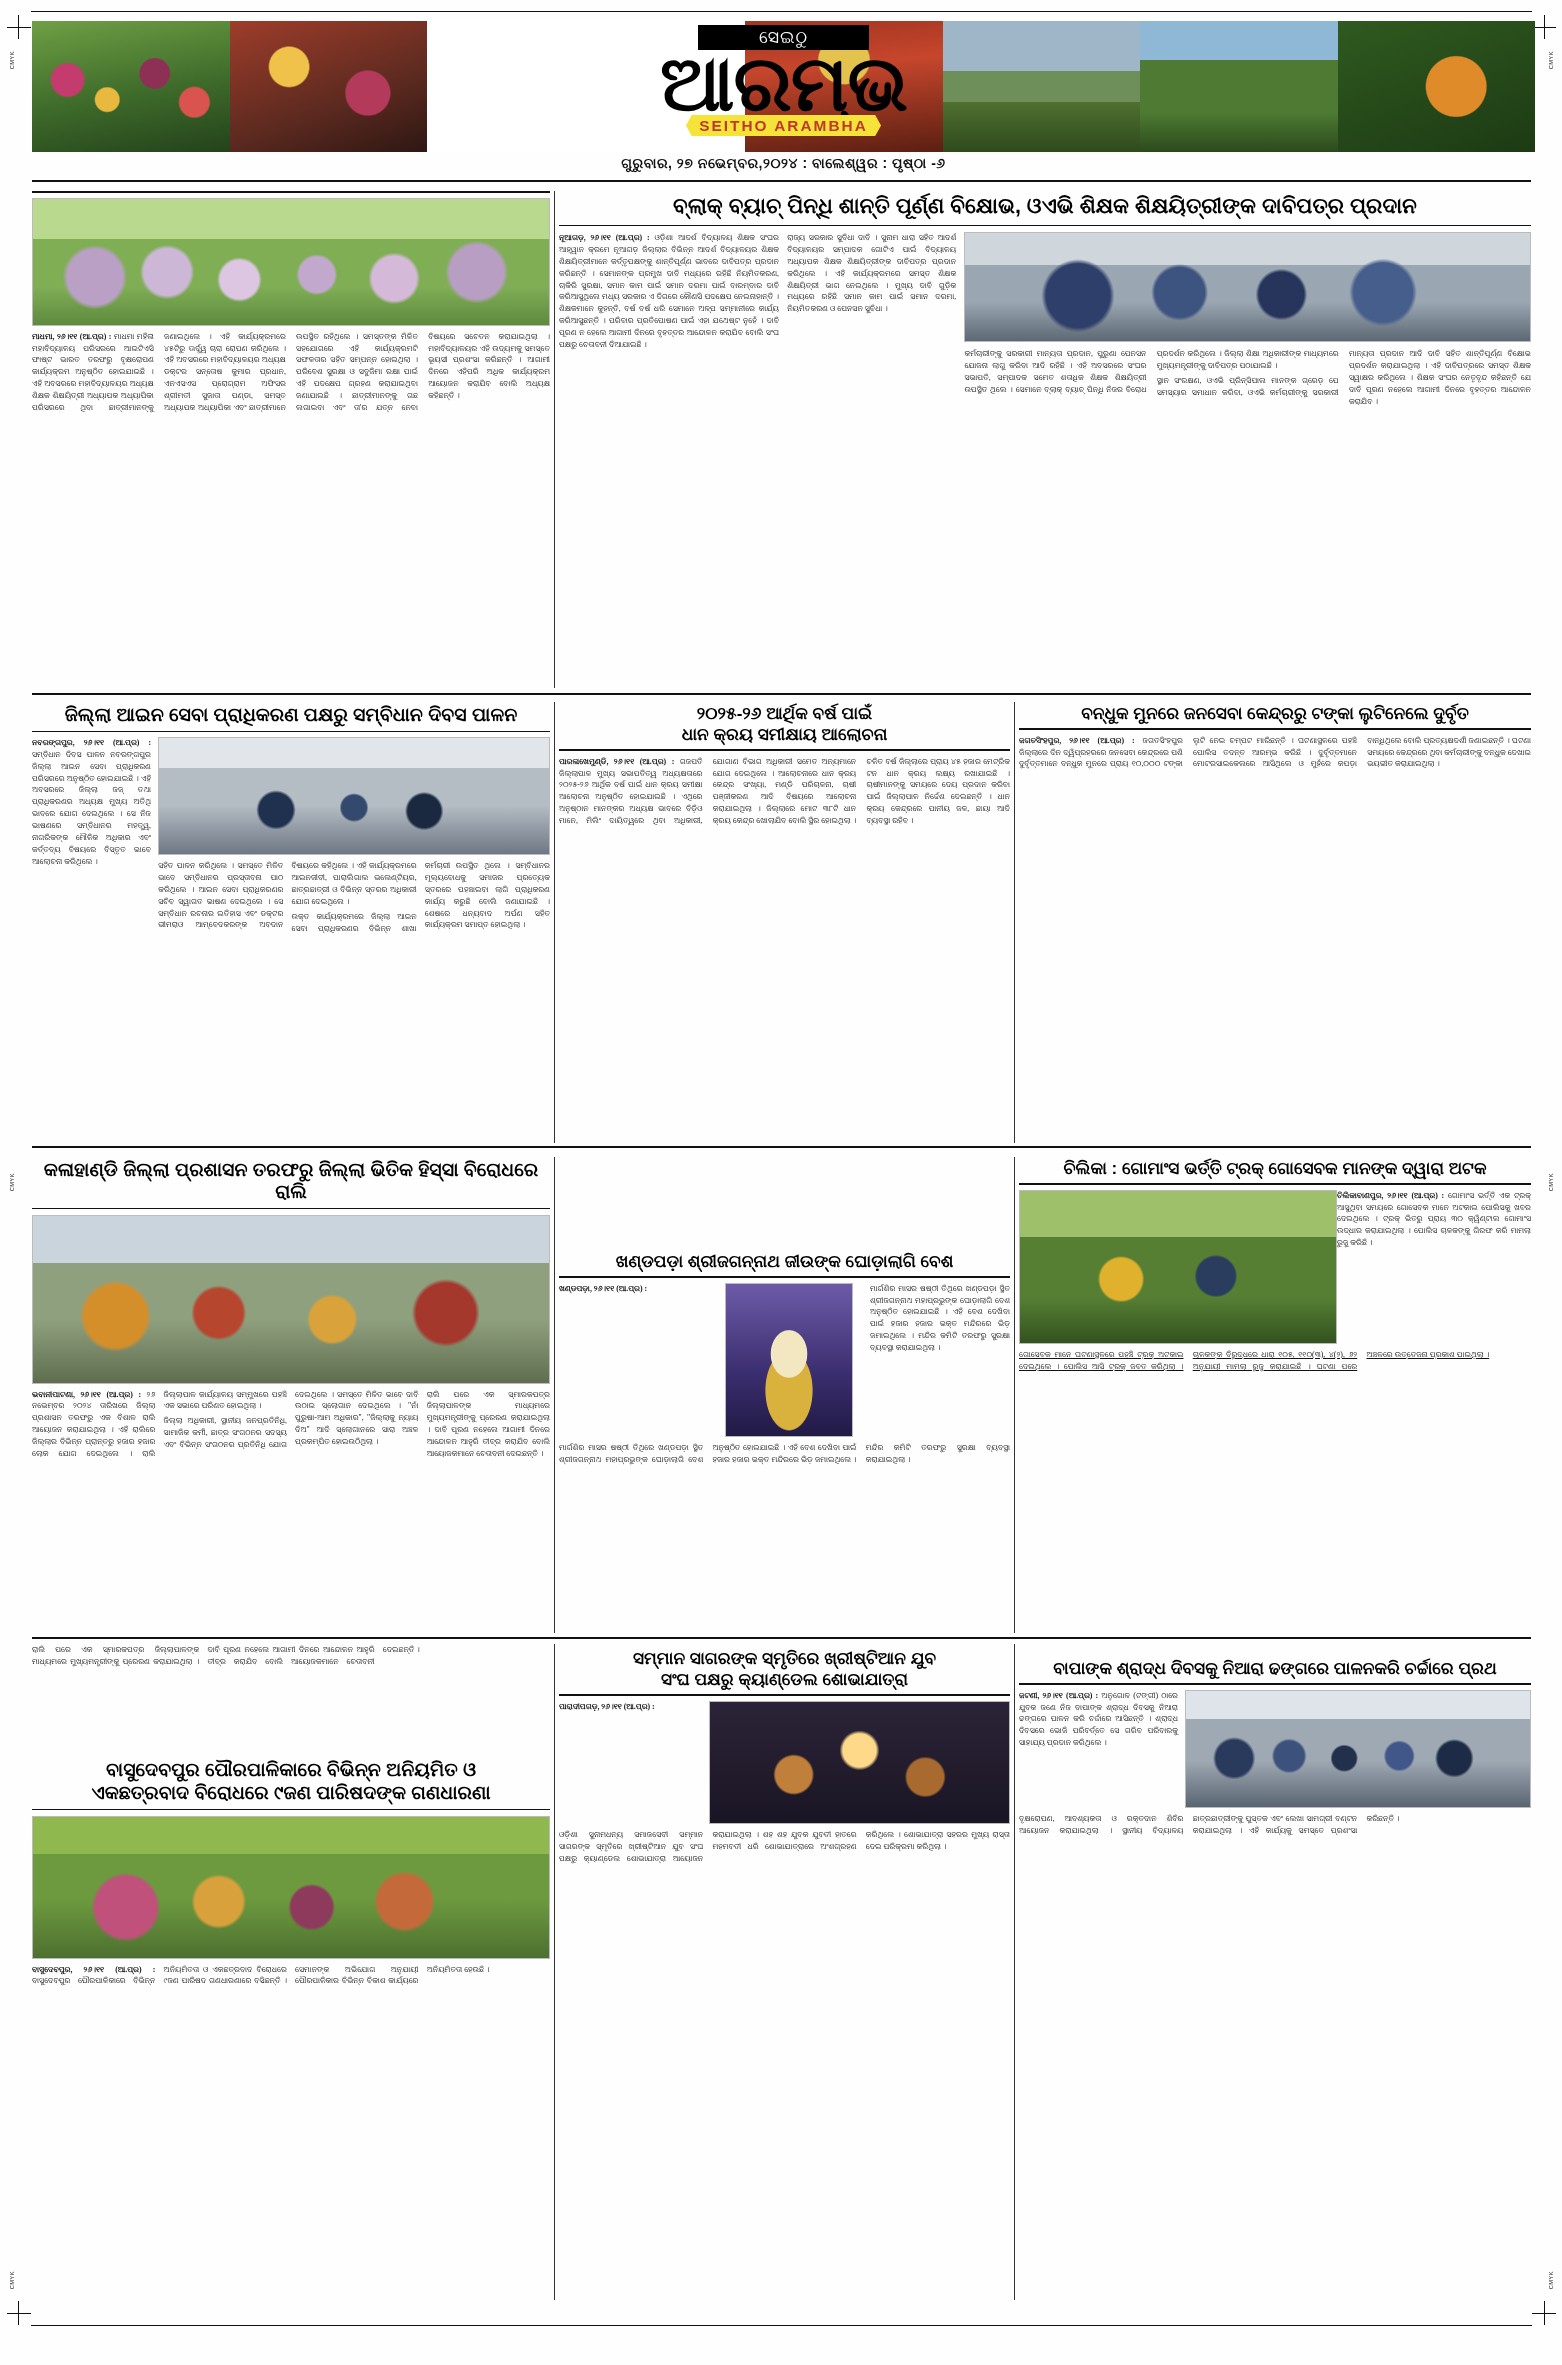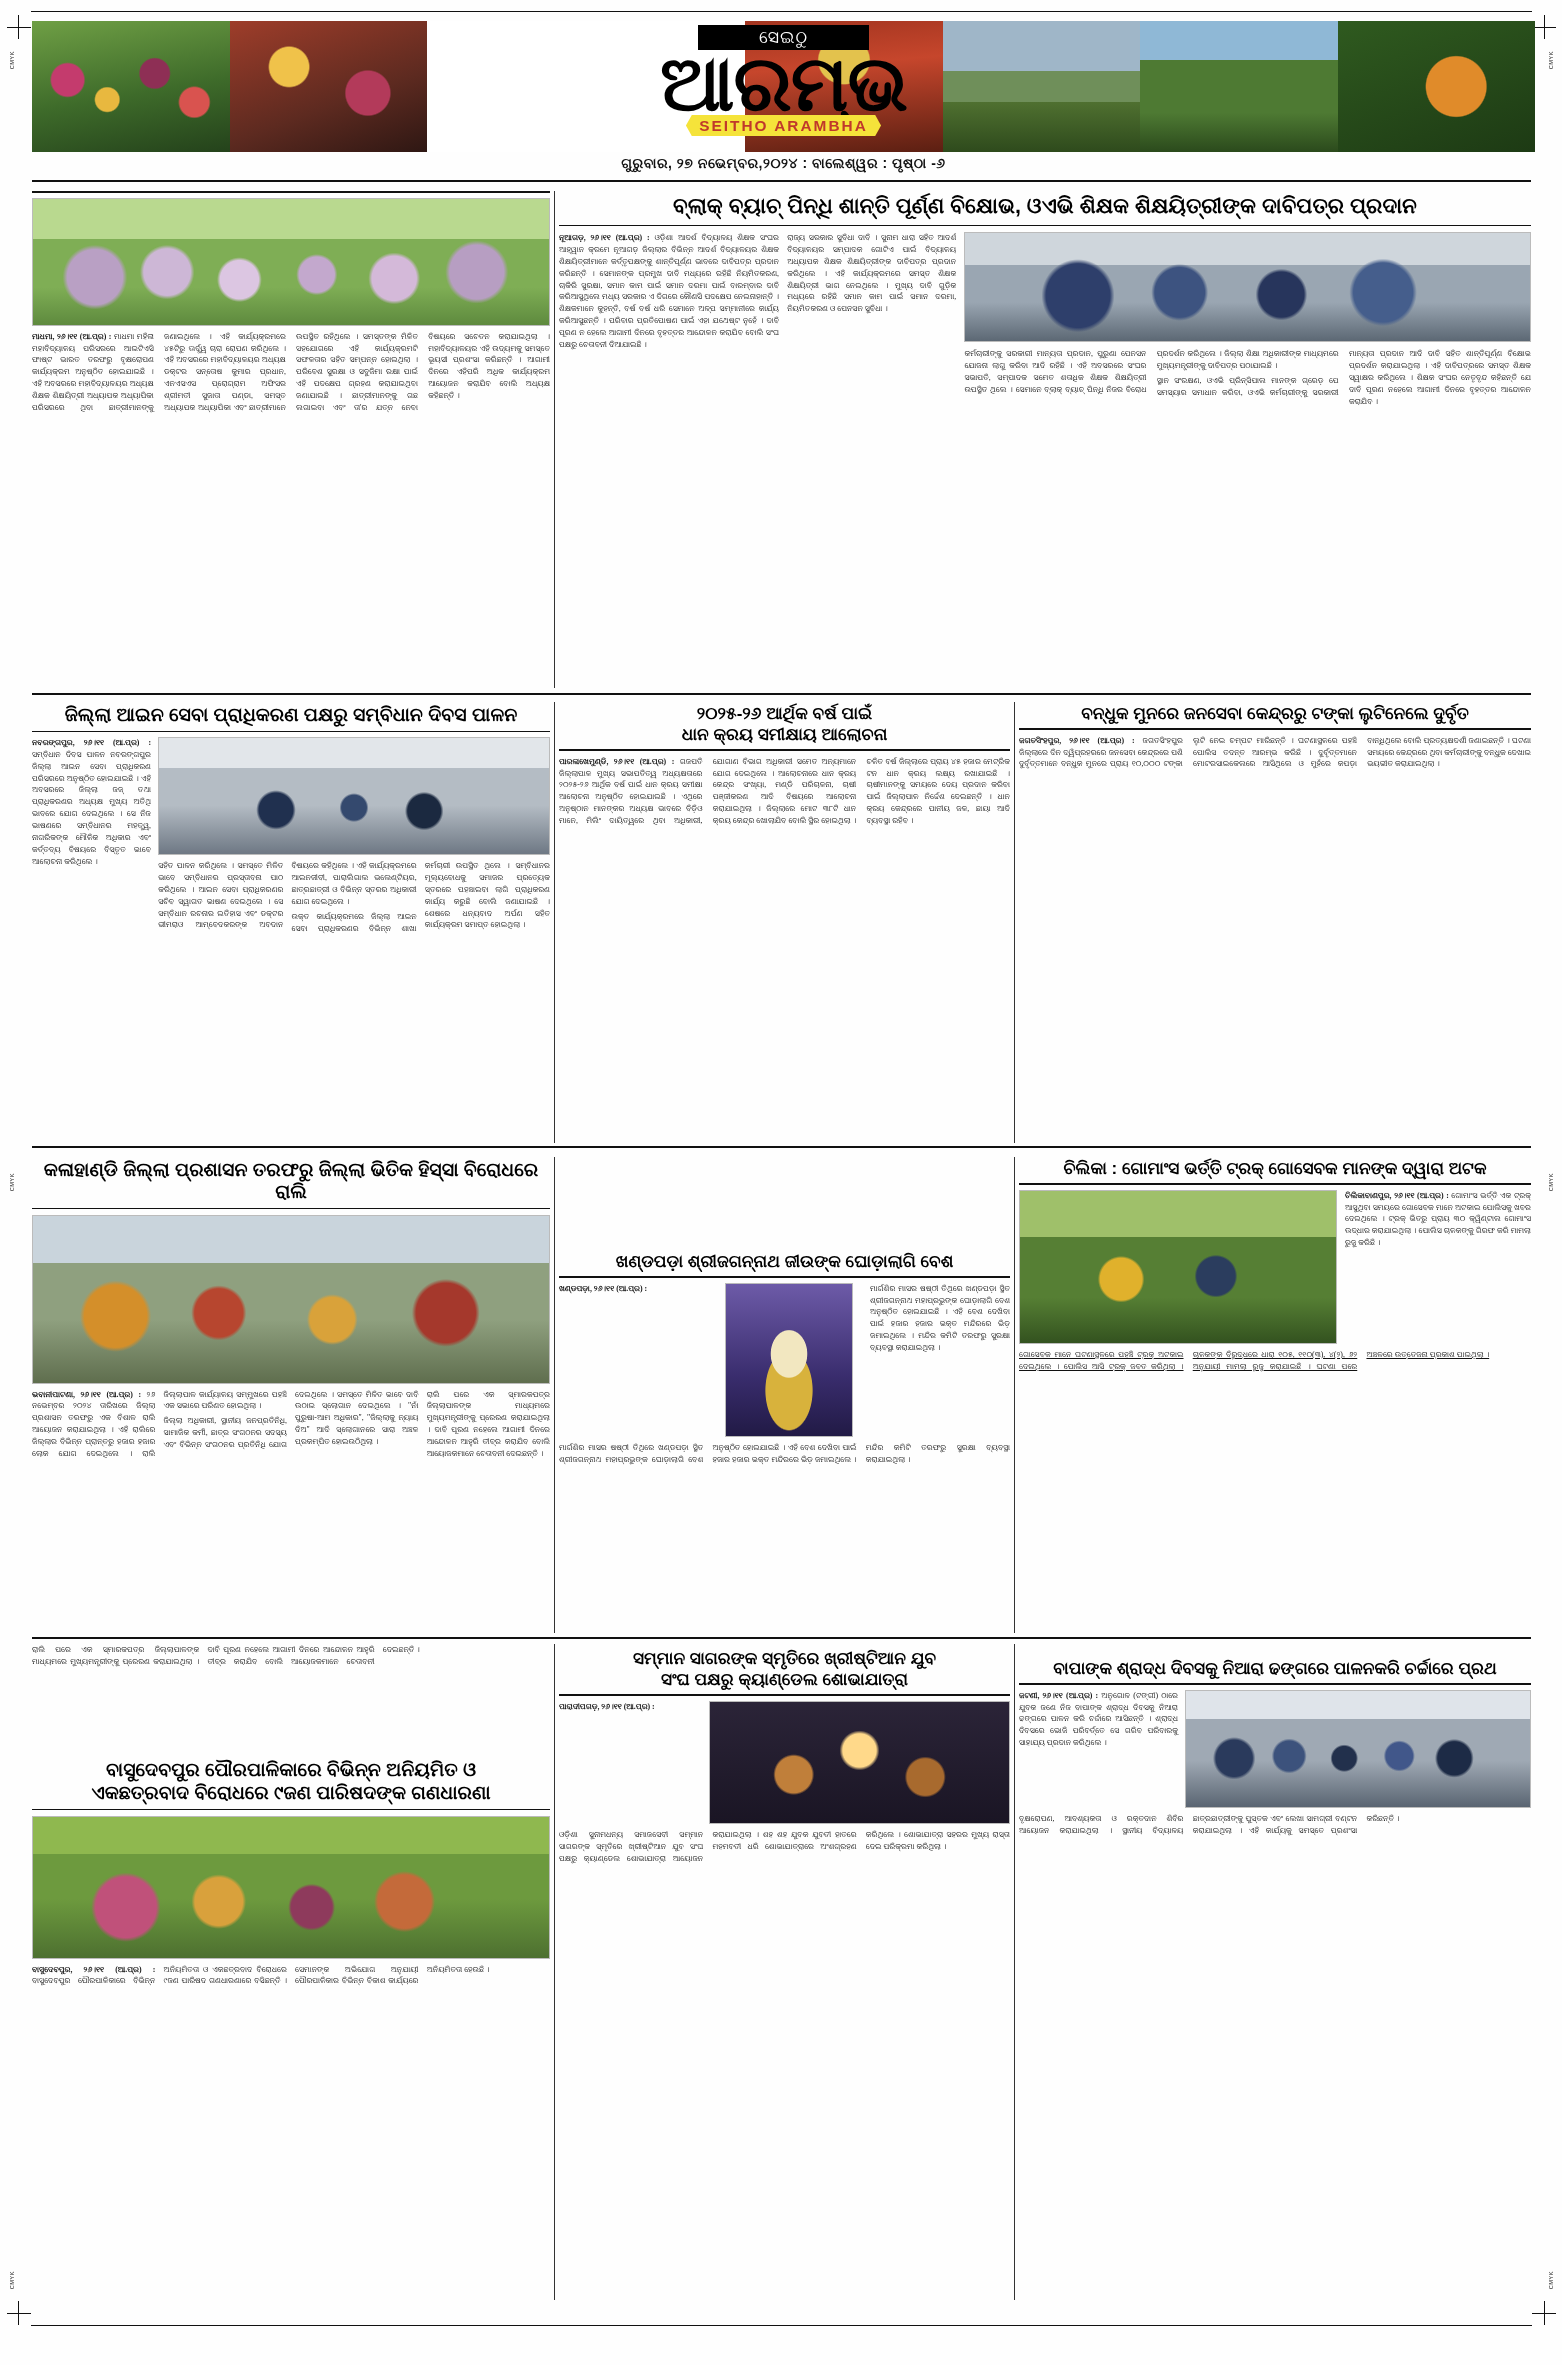--- a/index.html
+++ b/index.html
@@ -285,21 +285,21 @@
     <div class="body-txt" style="column-count:3;column-gap:9.2px;margin-top:5.1px;height:190px;overflow:hidden;">
       <p>ମାର୍ଗଶିର ମାସର ଷଷ୍ଠୀ ତିଥିରେ ଖଣ୍ଡପଡ଼ା ସ୍ଥିତ ଶ୍ରୀଜଗନ୍ନାଥ ମହାପ୍ରଭୁଙ୍କ ଘୋଡ଼ାଲାଗି ବେଶ ଅନୁଷ୍ଠିତ ହୋଇଯାଇଛି । ଏହି ବେଶ ଦେଖିବା ପାଇଁ ହଜାର ହଜାର ଭକ୍ତ ମନ୍ଦିରରେ ଭିଡ଼ ଜମାଇଥିଲେ । ମନ୍ଦିର କମିଟି ତରଫରୁ ସୁରକ୍ଷା ବ୍ୟବସ୍ଥା କରାଯାଇଥିଲା ।</p>
     </div>
   </div>
 
   <div class="vrule" style="left:1014px;top:1157px;height:476px;"></div>
 
   <div class="blk" style="left:1019px;top:1157px;width:512px;">
     <div class="hl hl-md" style="padding:2px 0 4.1px;">ଚିଲିକା : ଗୋମାଂସ ଭର୍ତ୍ତି ଟ୍ରକ୍ ଗୋସେବକ ମାନଙ୍କ ଦ୍ୱାରା ଅଟକ</div>
     <div class="hrule"></div>
-    <div style="display:flex;gap:8px;margin-top:5.1px;">
+    <div style="display:flex;gap:0;margin-top:5.1px;">
       <div style="width:318px;">
         <div class="photo ph-forest" style="height:154px;"></div>
       </div>
       <div style="flex:1;" class="body-txt">
         <p><span class="lead">ଚିଲିକାବାଣପୁର, ୨୬।୧୧ (ଆ.ପ୍ର) :</span>
         <span>ଗୋମାଂସ ଭର୍ତ୍ତି ଏକ ଟ୍ରକ୍ ଆସୁଥିବା ସମୟରେ ଗୋସେବକ ମାନେ ଅଟକାଇ ପୋଲିସକୁ ଖବର ଦେଇଥିଲେ । ଟ୍ରକ୍ ଭିତରୁ ପ୍ରାୟ ୩୦ କ୍ୱିଣ୍ଟାଲ ଗୋମାଂସ ଉଦ୍ଧାର କରାଯାଇଥିଲା । ପୋଲିସ ଚାଳକଙ୍କୁ ଗିରଫ କରି ମାମଲା ରୁଜୁ କରିଛି ।</span></p>
       </div>
     </div>
     <div class="body-txt" style="column-count:3;column-gap:9.2px;margin-top:5.1px;height:287px;overflow:hidden;text-decoration:underline;">
       <p>ଗୋସେବକ ମାନେ ଘଟଣାସ୍ଥଳରେ ପହଞ୍ଚି ଟ୍ରକ୍ ଅଟକାଇ ଦେଇଥିଲେ । ପୋଲିସ ଆସି ଟ୍ରକ୍ ଜବତ କରିଥିଲା । ଚାଳକଙ୍କ ବିରୁଦ୍ଧରେ ଧାରା ୧୦୫, ୧୧୦(୩), ୪(୨), ୬୨ ଅନୁଯାୟୀ ମାମଲା ରୁଜୁ କରାଯାଇଛି । ଘଟଣା ପରେ ଅଞ୍ଚଳରେ ଉତ୍ତେଜନା ପ୍ରକାଶ ପାଇଥିଲା ।</p>

